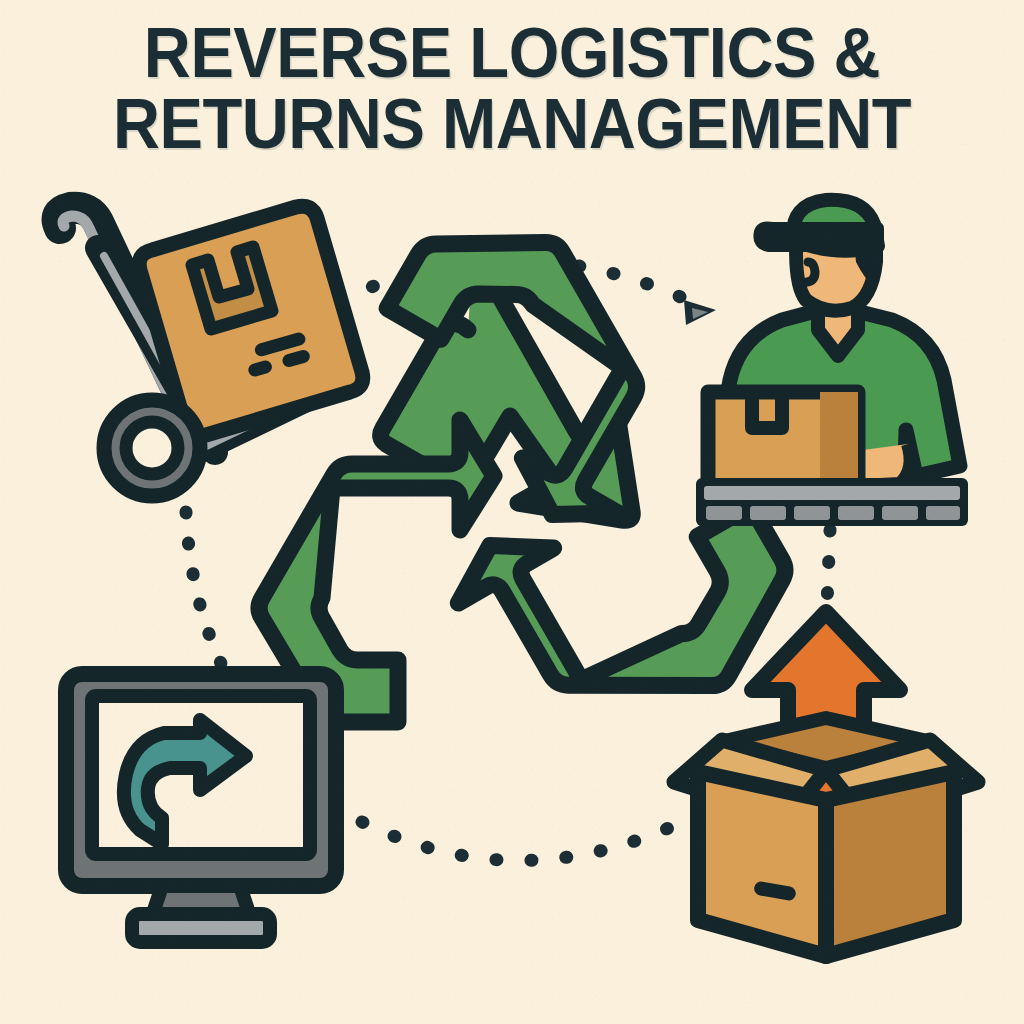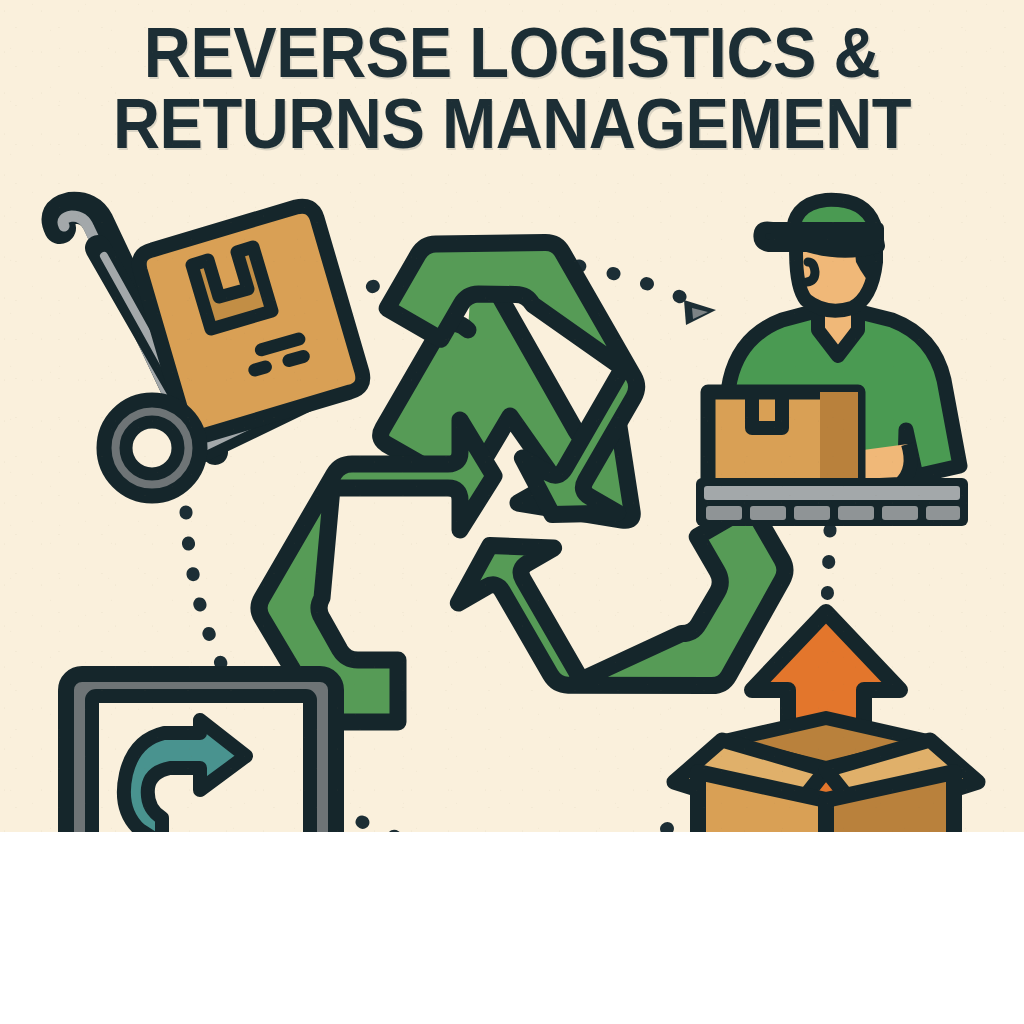--- a/index.html
+++ b/index.html
@@ -3,21 +3,21 @@
 <meta charset="utf-8">
 <style>
   html, body {
     margin: 0;
     padding: 0;
     background: #ffffff;
   }
   #canvas {
     position: relative;
     width: 1024px;
-    height: 832px;
+    height: 1024px;
     background: #faf0dc;
     overflow: hidden;
     font-family: "Liberation Sans", sans-serif;
   }
   
   #grain {
     position: absolute;
     inset: 0;
     pointer-events: none;
     opacity: 0.055;

